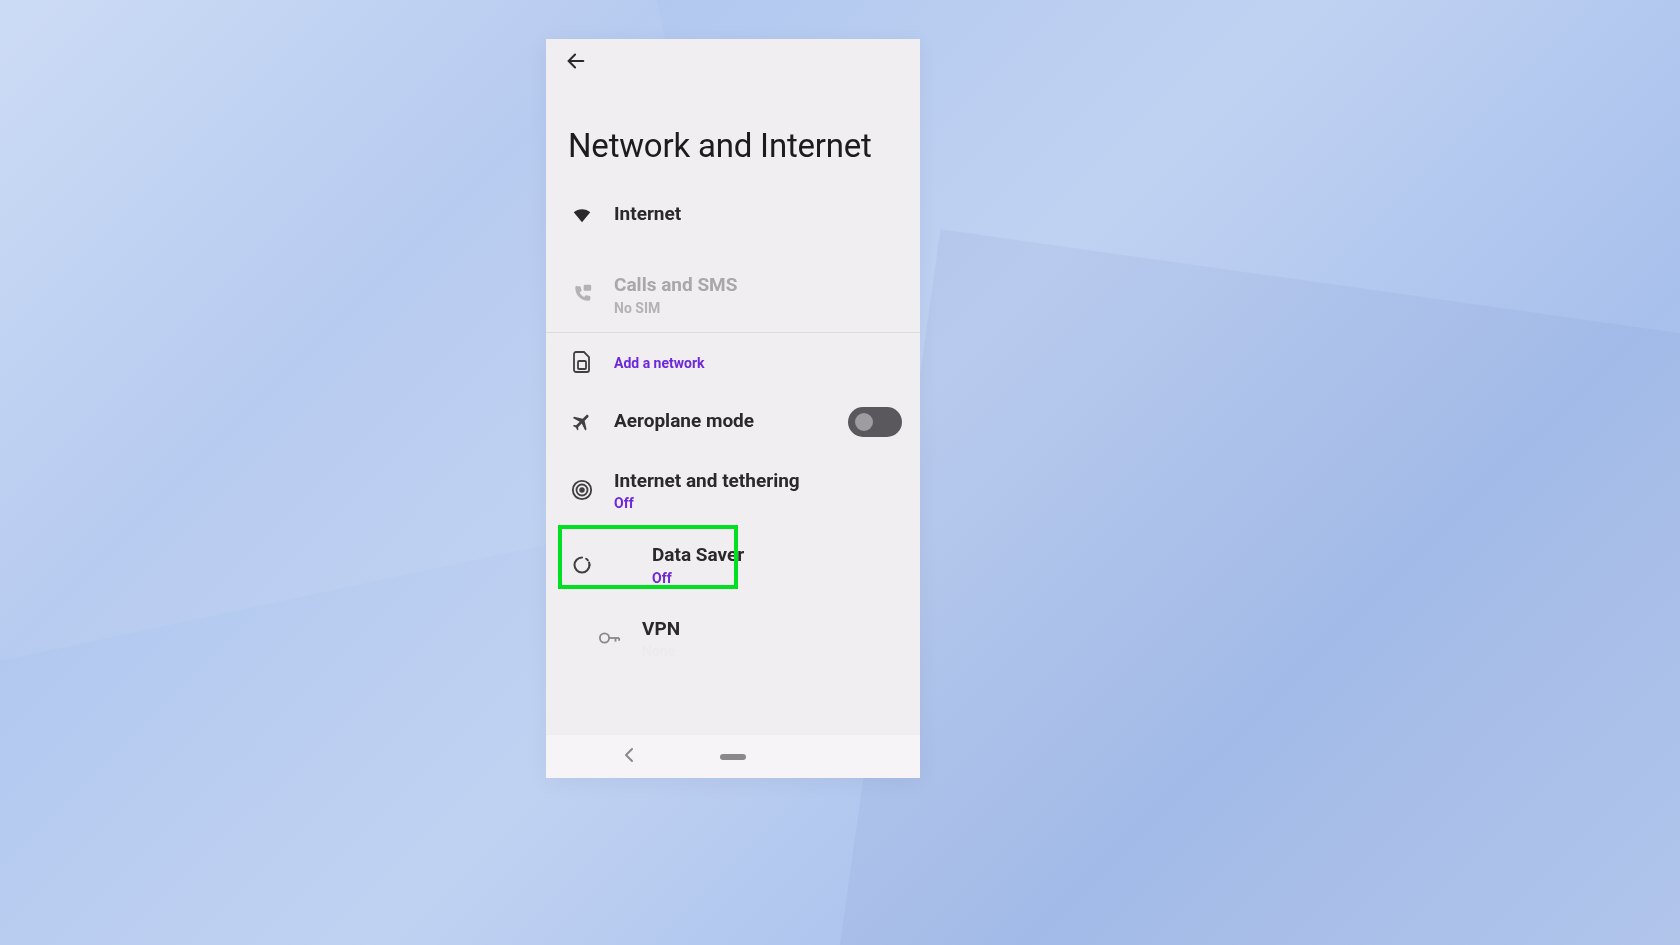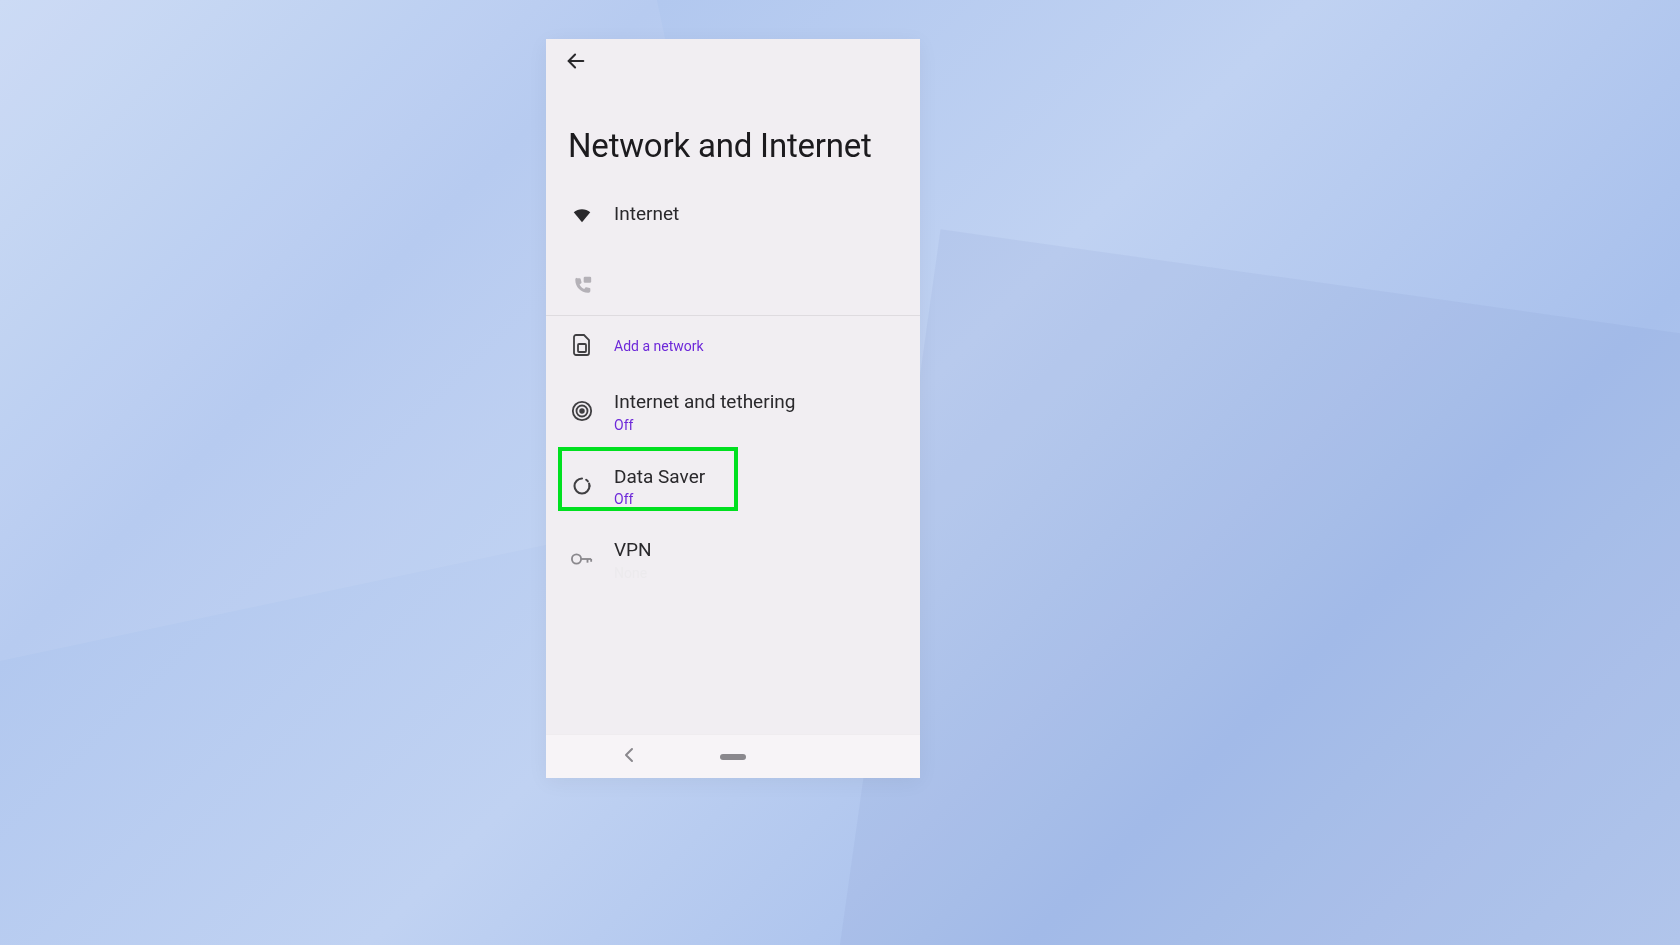--- a/index.html
+++ b/index.html
@@ -66,20 +66,21 @@
     flex: 1;
     overflow: hidden;
   }
 
   .row {
     display: flex;
     align-items: center;
     padding: 16px 18px 16px 22px;
     min-height: 58px;
     position: relative;
+    font-weight: bold;
   }
   .row .ico {
     width: 28px;
     display: flex;
     align-items: center;
     justify-content: center;
     flex: 0 0 28px;
     margin-right: 18px;
     color: #403f42;
   }
@@ -143,21 +144,21 @@
     left: 78px;
     color: #8a888d;
     font-size: 18px;
   }
   .nav-pill {
     width: 26px; height: 6px;
     background: #8a888d;
     border-radius: 3px;
   }
 
-  .row.row-vpn { padding-bottom: 0; padding-top: 14px; }
+  .row.row-vpn { padding-bottom: 0; padding-top: 14px; margin-left: 28px; }
   .row.row-internet { padding-top: 18px; padding-bottom: 30px; }
 
   
   .vpn-sub { color: #eceaed !important; }
 
 </style>
 </head>
 <body>
 
 <div class="bg-shape"></div>
@@ -190,52 +191,69 @@
       </div>
     </div>
 
     <div class="row disabled">
       <div class="ico">
         <svg width="20" height="20" viewBox="0 0 24 24" fill="currentColor">
             <path d="M6 2c-1 0-2 .9-2 2v1c0 8 7 15 15 15h1c1.1 0 2-1 2-2v-2.6c0-.5-.3-.9-.8-1l-4-1c-.4-.1-.9 0-1.1.4l-1.4 1.9c-2.4-1.2-4.4-3.2-5.6-5.6l1.9-1.4c.4-.3.5-.7.4-1.1l-1-4c-.1-.5-.5-.8-1-.8H6z"></path>
             <rect x="14" y="1" width="9" height="7" rx="1.5"></rect>
           </svg>
       </div>
+      <div class="txt">
+        <div class="lbl">Calls and SMS</div>
+        <div class="sub">No SIM</div>
+      </div>
     </div>
 
     <div class="divider"></div>
 
     <div class="row">
       <div class="ico">
         <svg width="18" height="22" viewBox="0 0 18 22" fill="none" stroke="#403f42" stroke-width="1.8">
             <path d="M3 1h8l5 5v13a2 2 0 0 1-2 2H3a2 2 0 0 1-2-2V3a2 2 0 0 1 2-2z"></path>
             <rect x="5" y="10" width="8" height="8" rx="1"></rect>
           </svg>
       </div>
       <div class="txt">
         <div class="sub">Add a network</div>
       </div>
     </div>
 
+    <div class="row">
+      <div class="ico">
+        <svg width="22" height="22" viewBox="0 0 24 24" fill="#403f42">
+            <path d="M21 14l-8-5V3.5C13 2.7 12.3 2 11.5 2S10 2.7 10 3.5V9l-8 5v2l8-2.5V19l-2 1.5V22l3.5-1 3.5 1v-1.5L13 19v-5.5l8 2.5v-2z" transform="rotate(45 12 12)"></path>
+          </svg>
+      </div>
+      <div class="txt">
+        <div class="lbl">Aeroplane mode</div>
+      </div>
+      <div class="toggle">
+        <div class="knob"></div>
+      </div>
+    </div>
 
     <div class="row">
       <div class="ico">
         <svg width="22" height="22" viewBox="0 0 24 24" fill="none" stroke="#403f42" stroke-width="2">
             <circle cx="12" cy="12" r="2" fill="#403f42"></circle>
             <circle cx="12" cy="12" r="6"></circle>
             <circle cx="12" cy="12" r="10"></circle>
           </svg>
       </div>
       <div class="txt">
         <div class="lbl">Internet and tethering</div>
         <div class="sub">Off</div>
       </div>
     </div>
 
-    <div class="row" style="position:relative;">
+    <div class="row" style="position:relative;gap:38px;">
       <div class="highlight"></div>
       <div class="ico">
         <svg width="20" height="20" viewBox="0 0 24 24" fill="none" stroke="#403f42" stroke-width="2.5" stroke-linecap="round">
             <path d="M12 3a9 9 0 1 0 9 9"></path>
             <path d="M21 12a9 9 0 0 0-4-7.5" stroke-dasharray="3 3"></path>
           </svg>
       </div>
       <div class="txt">
         <div class="lbl">Data Saver</div>
         <div class="sub">Off</div>

